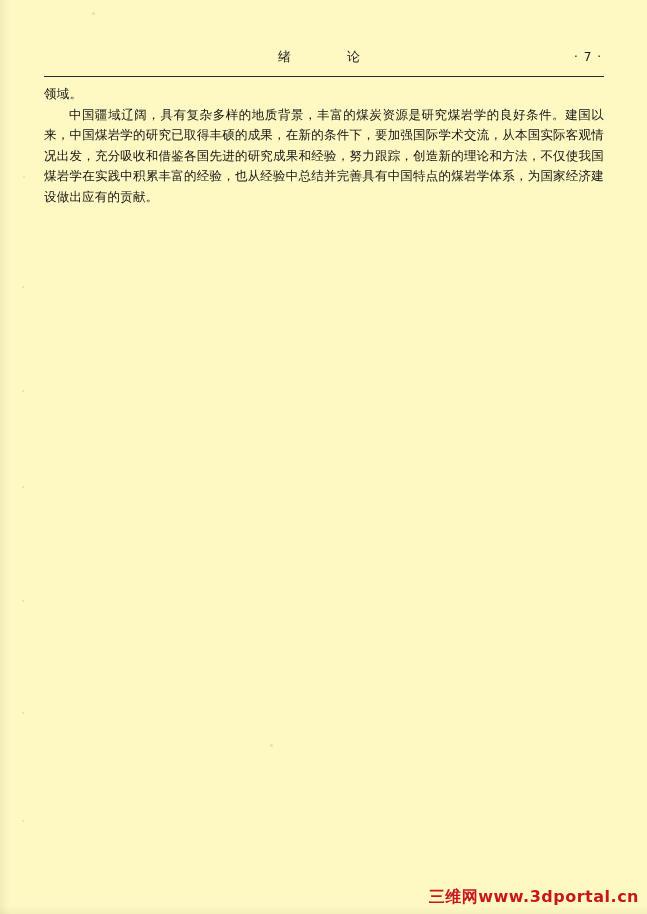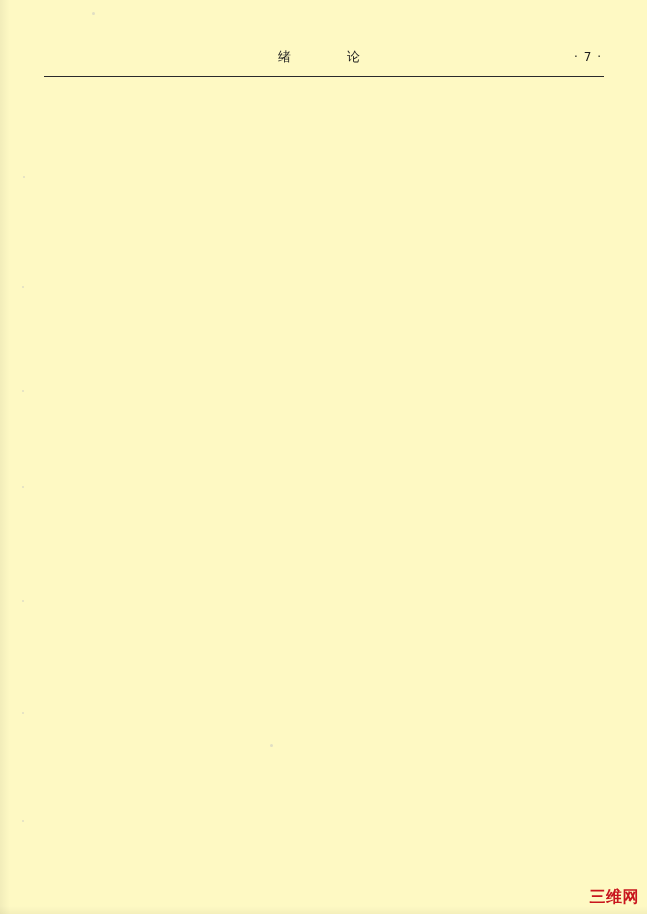--- a/index.html
+++ b/index.html
@@ -131,18 +131,23 @@
   <div class="speck" style="left:22px; top:712px; width:2px; height:2px;"></div>
   <div class="speck" style="left:22px; top:820px; width:2px; height:2px;"></div>
   <div class="speck" style="left:270px; top:744px; width:3px; height:3px;"></div>
 
   <div class="header">
     <div class="header-title">绪　　论</div>
     <div class="header-page">· 7 ·</div>
   </div>
   <div class="header-rule"></div>
 
+  <div class="body-text">
+    <p class="para">领域。</p>
+    <p class="para indent">中国疆域辽阔，具有复杂多样的地质背景，丰富的煤炭资源是研究煤岩学的良好条件。建国以来，中国煤岩学的研究已取得丰硕的成果，在新的条件下，要加强国际学术交流，从本国实际客观情况出发，充分吸收和借鉴各国先进的研究成果和经验，努力跟踪，创造新的理论和方法，不仅使我国煤岩学在实践中积累丰富的经验，也从经验中总结并完善具有中国特点的煤岩学体系，为国家经济建设做出应有的贡献。</p>
+  </div>
 
   <div class="watermark">
     <span class="wm-cn">三维网</span>
+    <span class="wm-url">www.3dportal.cn</span>
   </div>
 
 </div>
 
 </body></html>

